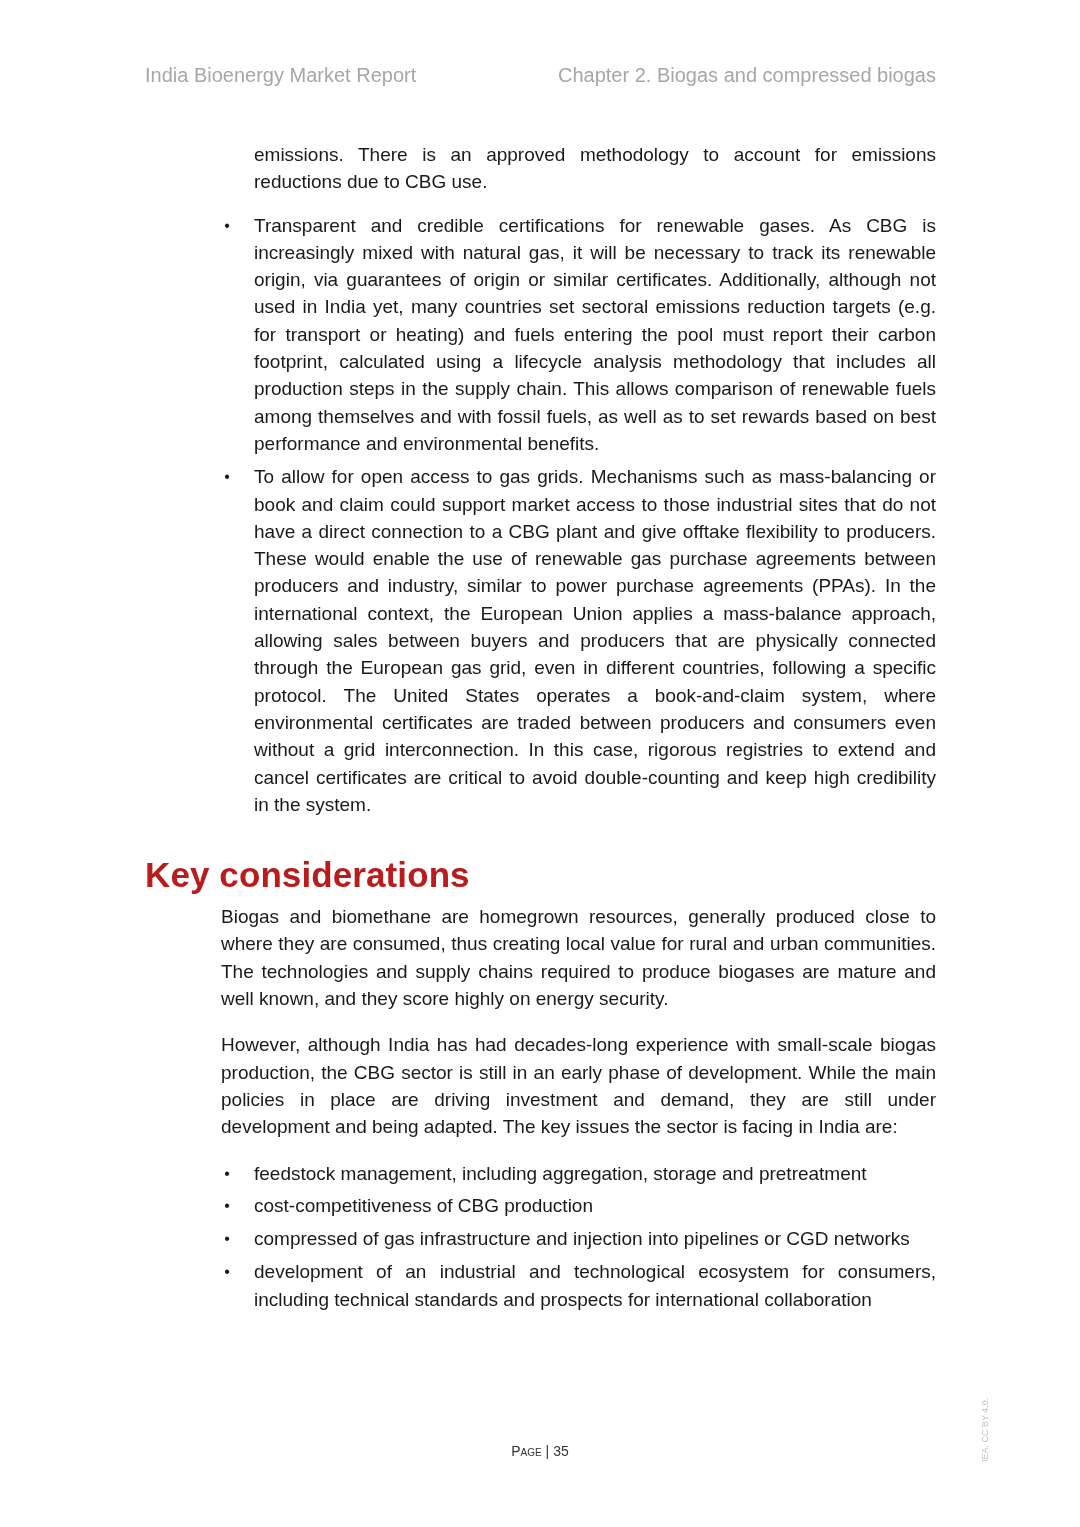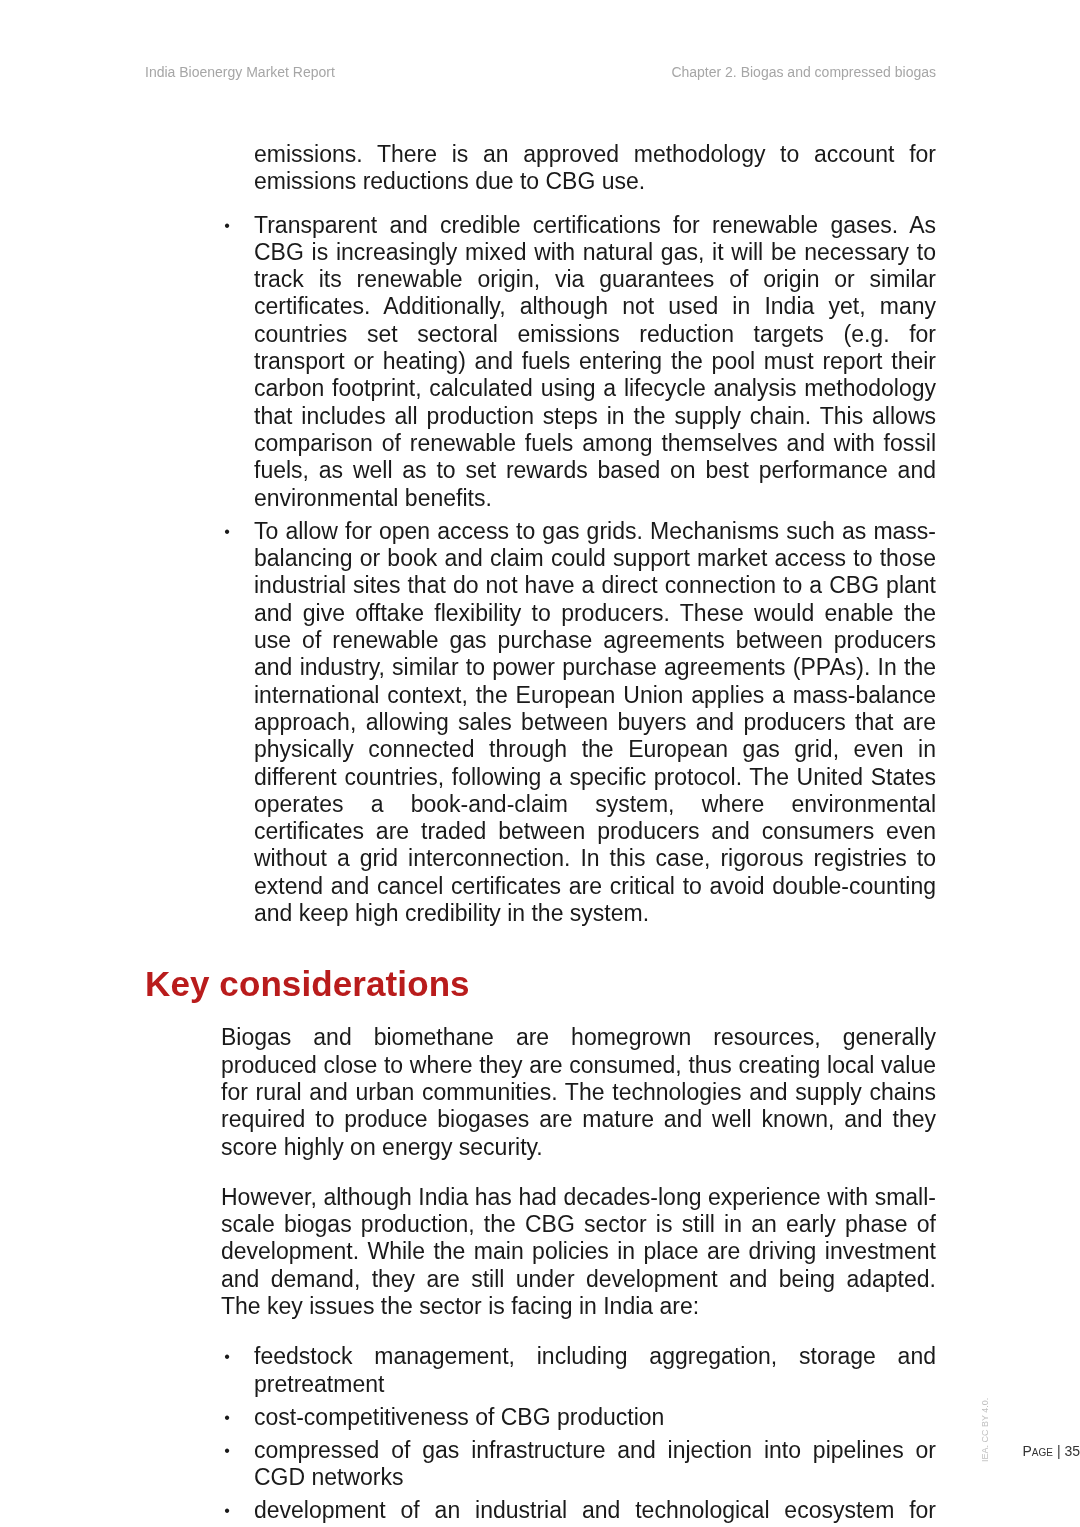--- a/index.html
+++ b/index.html
@@ -3,51 +3,51 @@
   <meta charset="utf-8">
   <style>
     html, body { margin: 0; padding: 0; background: #ffffff; }
     body {
       width: 1080px; height: 1527px; position: relative; overflow: hidden;
       font-family: "Liberation Sans", sans-serif; color: #1a1a1a;
     }
     .running-header {
       position: absolute; top: 64px; left: 145px; width: 791px;
       display: flex; justify-content: space-between;
-      font-size: 14px; color: #a6a6a6;
+      font-size: 20px; color: #a6a6a6;
     }
     .content {
       position: absolute; left: 145px; top: 141px; width: 791px;
     }
     .para, .bullet-text {
-      font-size: 23px; line-height: 27.3px; text-align: justify;
+      font-size: 19px; line-height: 27.3px; text-align: justify;
       text-align-last: left;
     }
     .cont-para { margin-left: 109px; margin-bottom: 6px; }
     .bullet {
       position: relative; margin-left: 77px; padding-left: 32px; margin-bottom: 6px;
     }
     .bullet .dot {
       position: absolute; left: 0; top: 0; width: 10px;
       font-size: 18px; line-height: 27.3px; text-align: center;
     }
     .bullet .dot::before { content: "\2022"; font-size: 16px; }
     .bullets-top { margin-top: 16px; }
     h2.section-title {
       margin: 33px 0 0 0; font-size: 35px; font-weight: bold; color: #b91c1c;
       line-height: 48px; letter-spacing: 0.1px;
     }
     .intro-para {
-      margin-left: 76px; margin-top: 16px;
+      margin-left: 76px; margin-top: 4px;
     }
     .intro-para.second { }
     .issues { margin-top: 17px; }
     .issues .bullet { margin-bottom: 5.7px; }
     .page-footer {
-      position: absolute; top: 1443px; left: 0; width: 1080px; text-align: right;
+      position: absolute; top: 1443px; left: 0; width: 1080px; text-align: center;
       font-size: 14px; color: #333;
     }
     .page-footer .sc { font-variant: small-caps; }
     .license {
       position: absolute; left: 980px; top: 1392px; width: 20px; height: 70px;
       font-size: 9px; color: #c0c0c0;
       writing-mode: vertical-rl; transform: rotate(180deg);
       text-align: left; white-space: nowrap;
     }
   </style>
@@ -86,21 +86,21 @@
     <div class="bullet">
       <span class="dot"></span>
       <div class="bullet-text">cost-competitiveness of CBG production</div>
     </div>
     <div class="bullet">
       <span class="dot"></span>
       <div class="bullet-text">compressed of gas infrastructure and injection into pipelines or CGD networks</div>
     </div>
     <div class="bullet">
       <span class="dot"></span>
-      <div class="bullet-text">development of an industrial and technological ecosystem for biogases, including technical standards and prospects for international collaboration</div>
+      <div class="bullet-text">development of an industrial and technological ecosystem for consumers, including technical standards and prospects for international collaboration</div>
     </div>
   </div>
 </div>
 
 <div class="page-footer">
   <span class="sc">Page</span><span> | </span><span>35</span>
 </div>
 
 <div class="license">IEA. CC BY 4.0.</div>
 

